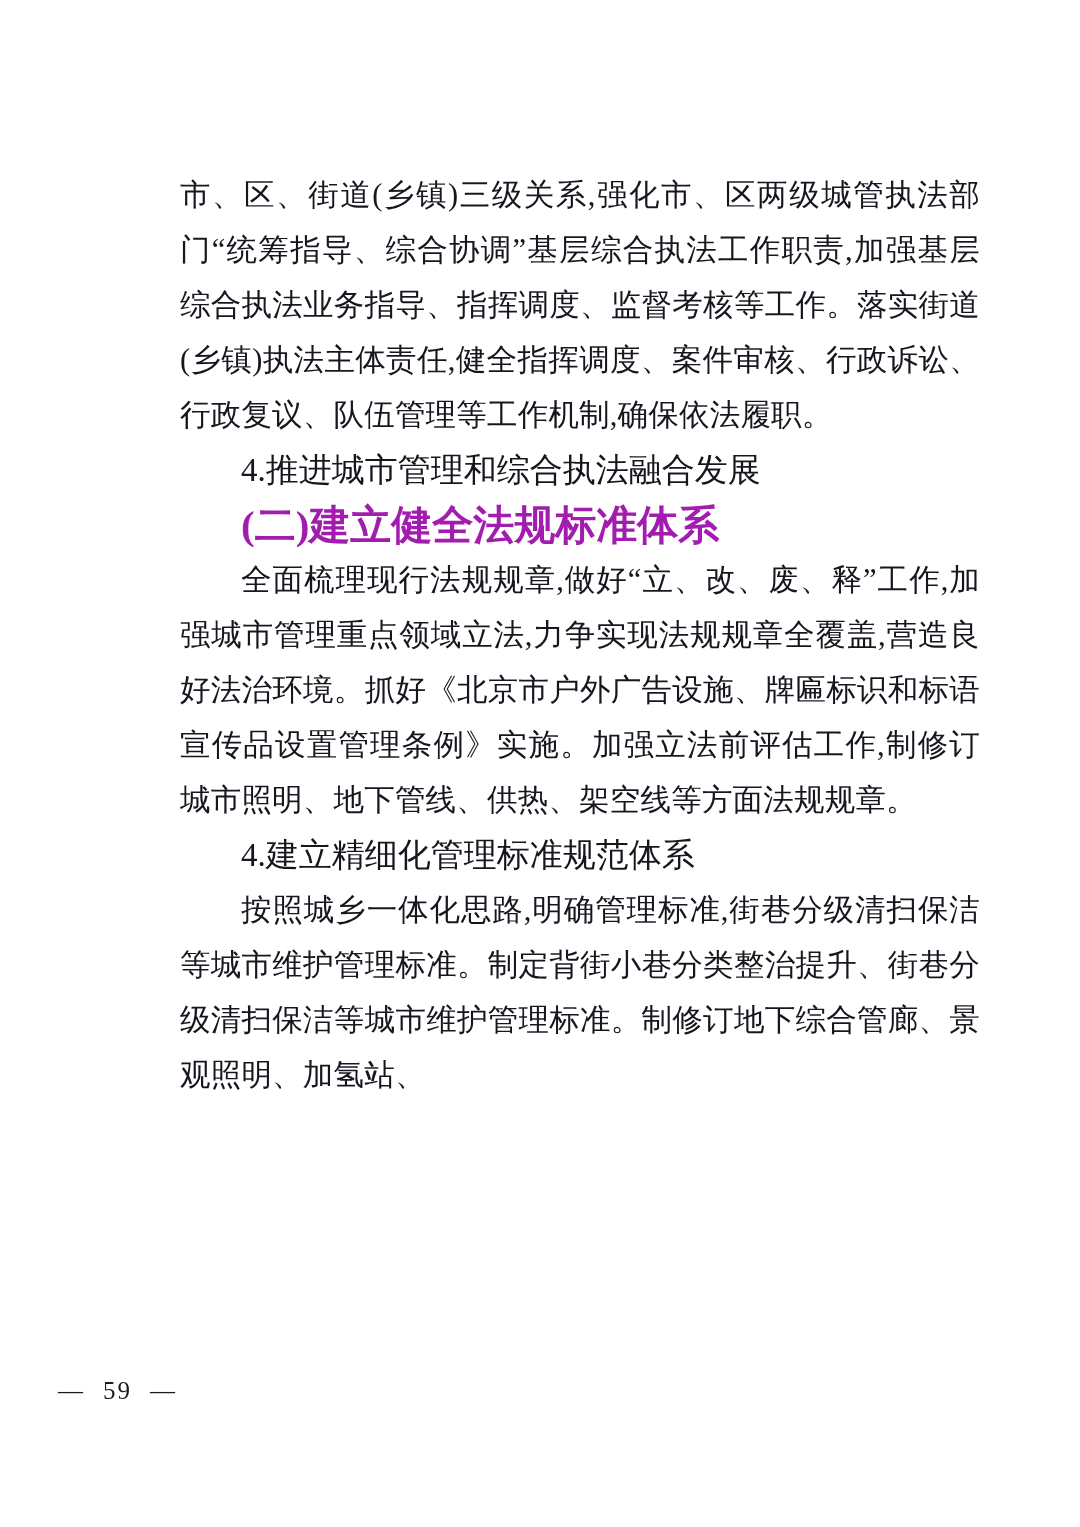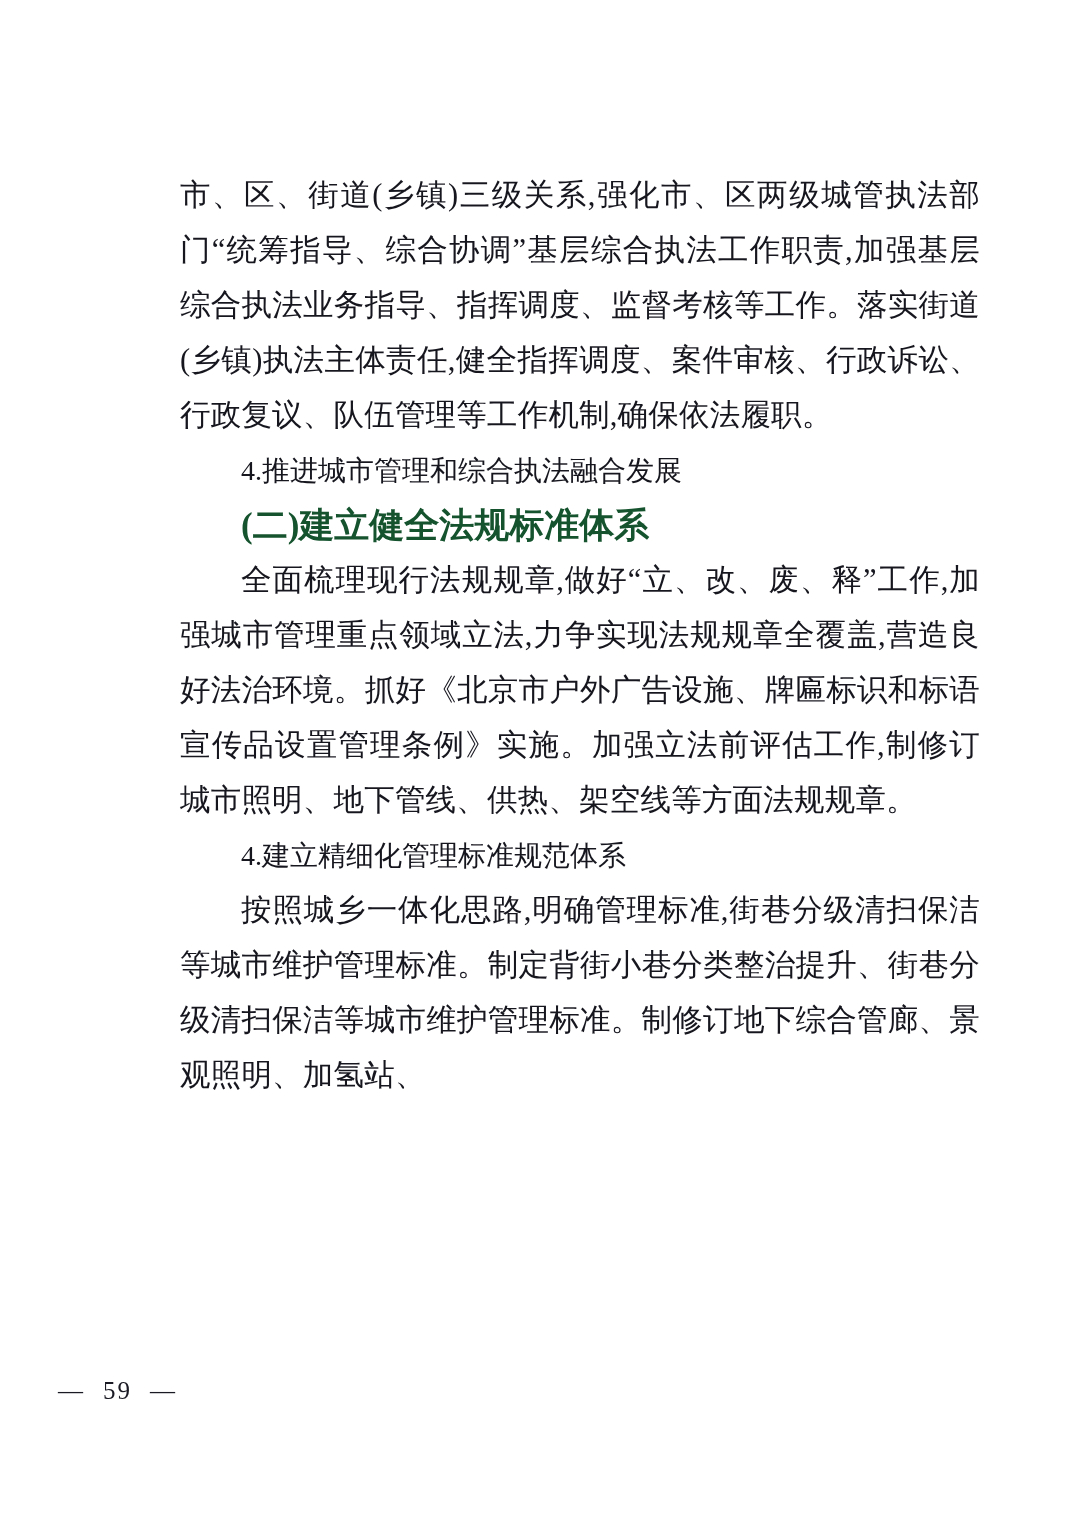--- a/index.html
+++ b/index.html
@@ -32,29 +32,29 @@
     text-align: justify;
     text-justify: inter-ideograph;
     letter-spacing: 0.2px;
     margin: 0;
     color: #16161f;
   }
   .indent {
     text-indent: 61px;
   }
   .heading {
-    font-size: 35px;
+    font-size: 41px;
     line-height: 55px;
     margin: 0;
     text-indent: 61px;
     font-weight: bold;
-    color: #14532d;
+    color: #a21caf;
   }
   .subheading {
-    font-size: 28px;
+    font-size: 33px;
     line-height: 55px;
     margin: 0;
     text-indent: 61px;
     color: #16161f;
   }
   .footer {
     position: absolute;
     left: 0;
     right: 0;
     bottom: 122px;

